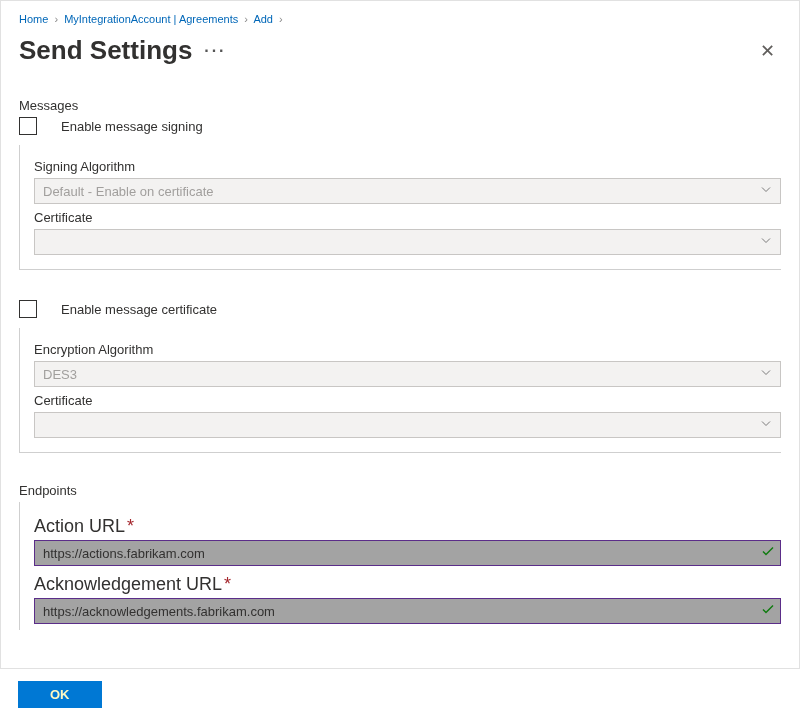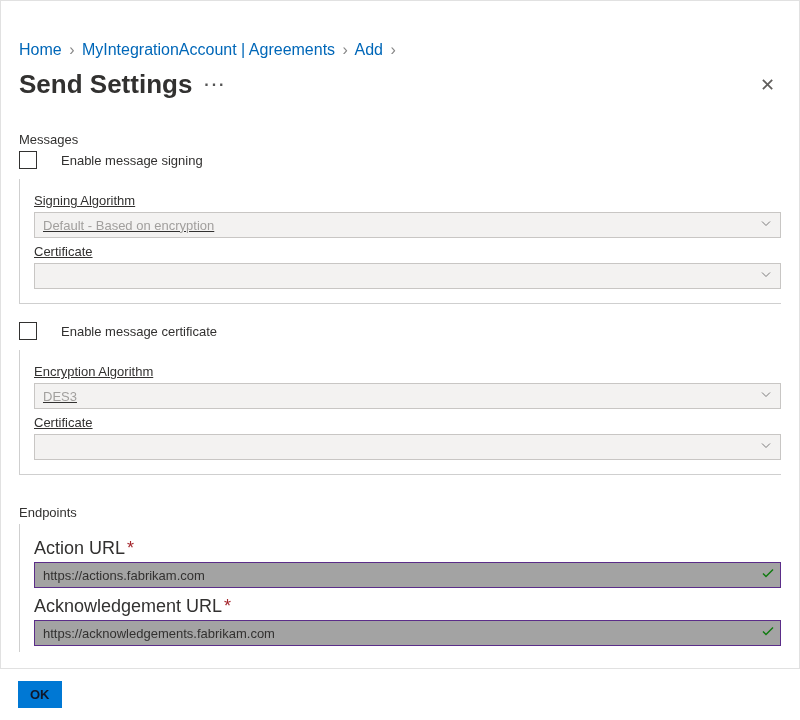--- a/index.html
+++ b/index.html
@@ -8,31 +8,31 @@
     font-family: "Segoe UI", Arial, sans-serif;
     font-size: 13px;
     color: #323130;
     background: #fff;
     width: 800px;
     height: 720px;
     overflow: hidden;
     border: 1px solid #e1e1e1;
   }
   .container { padding: 10px 18px 0 18px; height: 660px; }
-  .breadcrumb { font-size: 16px; padding: 2px 0 4px 0; margin-top: 28px; }
+  .breadcrumb { font-size: 11px; padding: 2px 0 4px 0; }
   .breadcrumb a { color: #0067b8; text-decoration: none; }
   .crumb-sep { color: #888; padding: 0 3px; }
   .header-row { display: flex; align-items: center; justify-content: space-between; margin-top: 6px; }
   .page-title { font-size: 26px; font-weight: 600; display: flex; align-items: center; justify-content: space-between; }
   .title-dots { font-size: 16px; color: #555; margin-left: 12px; letter-spacing:2px;}
   .close-x { font-size: 18px; color: #605e5c; cursor: pointer; background:none; border:none;}
   .section-label { font-size: 13px; margin-top: 32px; margin-bottom: 4px; }
   .checkbox-row { display: flex; align-items: center; margin-bottom: 10px; gap: 16px; }
   .checkbox { width: 18px; height: 18px; border: 1px solid #323130; margin-right: 8px; cursor: pointer; background:#fff;}
-  .fieldset { border-left: 1px solid #cfcfcf; border-bottom: 1px solid #cfcfcf; padding: 8px 0 14px 14px; margin-bottom: 18px; text-decoration: underline; }
+  .fieldset { border-left: 1px solid #cfcfcf; border-bottom: 1px solid #cfcfcf; padding: 8px 0 14px 14px; margin-bottom: 30px; }
   .field-label { font-size: 13px; margin: 6px 0 4px 0; }
   .select-disabled {
     position: relative;
     background: #f3f2f1;
     border: 1px solid #c8c6c4;
     height: 26px;
     display: flex;
     align-items: center;
     padding: 0 8px;
     color: #a19f9d;
@@ -54,22 +54,22 @@
     padding: 0 26px 0 8px; font-size: 13px; color: #323130;
     outline: none; background:#a3a3a3;
   }
   .valid-check { position: absolute; right: 6px; top: 50%; transform: translateY(-50%); }
   .footer {
     border-top: 1px solid #e1e1e1;
     padding: 12px 18px;
     position: absolute; bottom: 0; left:0; right:0; width:800px; background:#fff;
   }
   .ok-btn {
-    background: #0078d4; color: #0f172a; border: none;
-    padding: 6px 12px; font-size: 13px; font-weight: 600; cursor: pointer;
+    background: #0078d4; color: #fef9c3; border: none;
+    padding: 6px 32px; font-size: 13px; font-weight: 600; cursor: pointer;
   }
 </style>
 </head>
 <body>
 
 <div class="container">
   <div class="breadcrumb">
     <a>Home</a>
     <span class="crumb-sep">›</span>
     <a>MyIntegrationAccount | Agreements</a>
@@ -89,21 +89,21 @@
   <div class="section-label">Messages</div>
 
   <div class="checkbox-row">
     <div class="checkbox"></div>
     <span>Enable message signing</span>
   </div>
 
   <div class="fieldset">
     <div class="field-label">Signing Algorithm</div>
     <div class="select-disabled">
-      <span>Default - Based on encryption</span>
+      <span>Default - Enable on certificate</span>
       <span class="select-caret">
         <svg width="12" height="12" viewBox="0 0 12 12" fill="none">
             <path d="M2 4l4 4 4-4" stroke-width="1"></path>
           </svg>
       </span>
     </div>
     <div class="field-label">Certificate</div>
     <div class="select-disabled">
       <span></span>
       <span class="select-caret">

